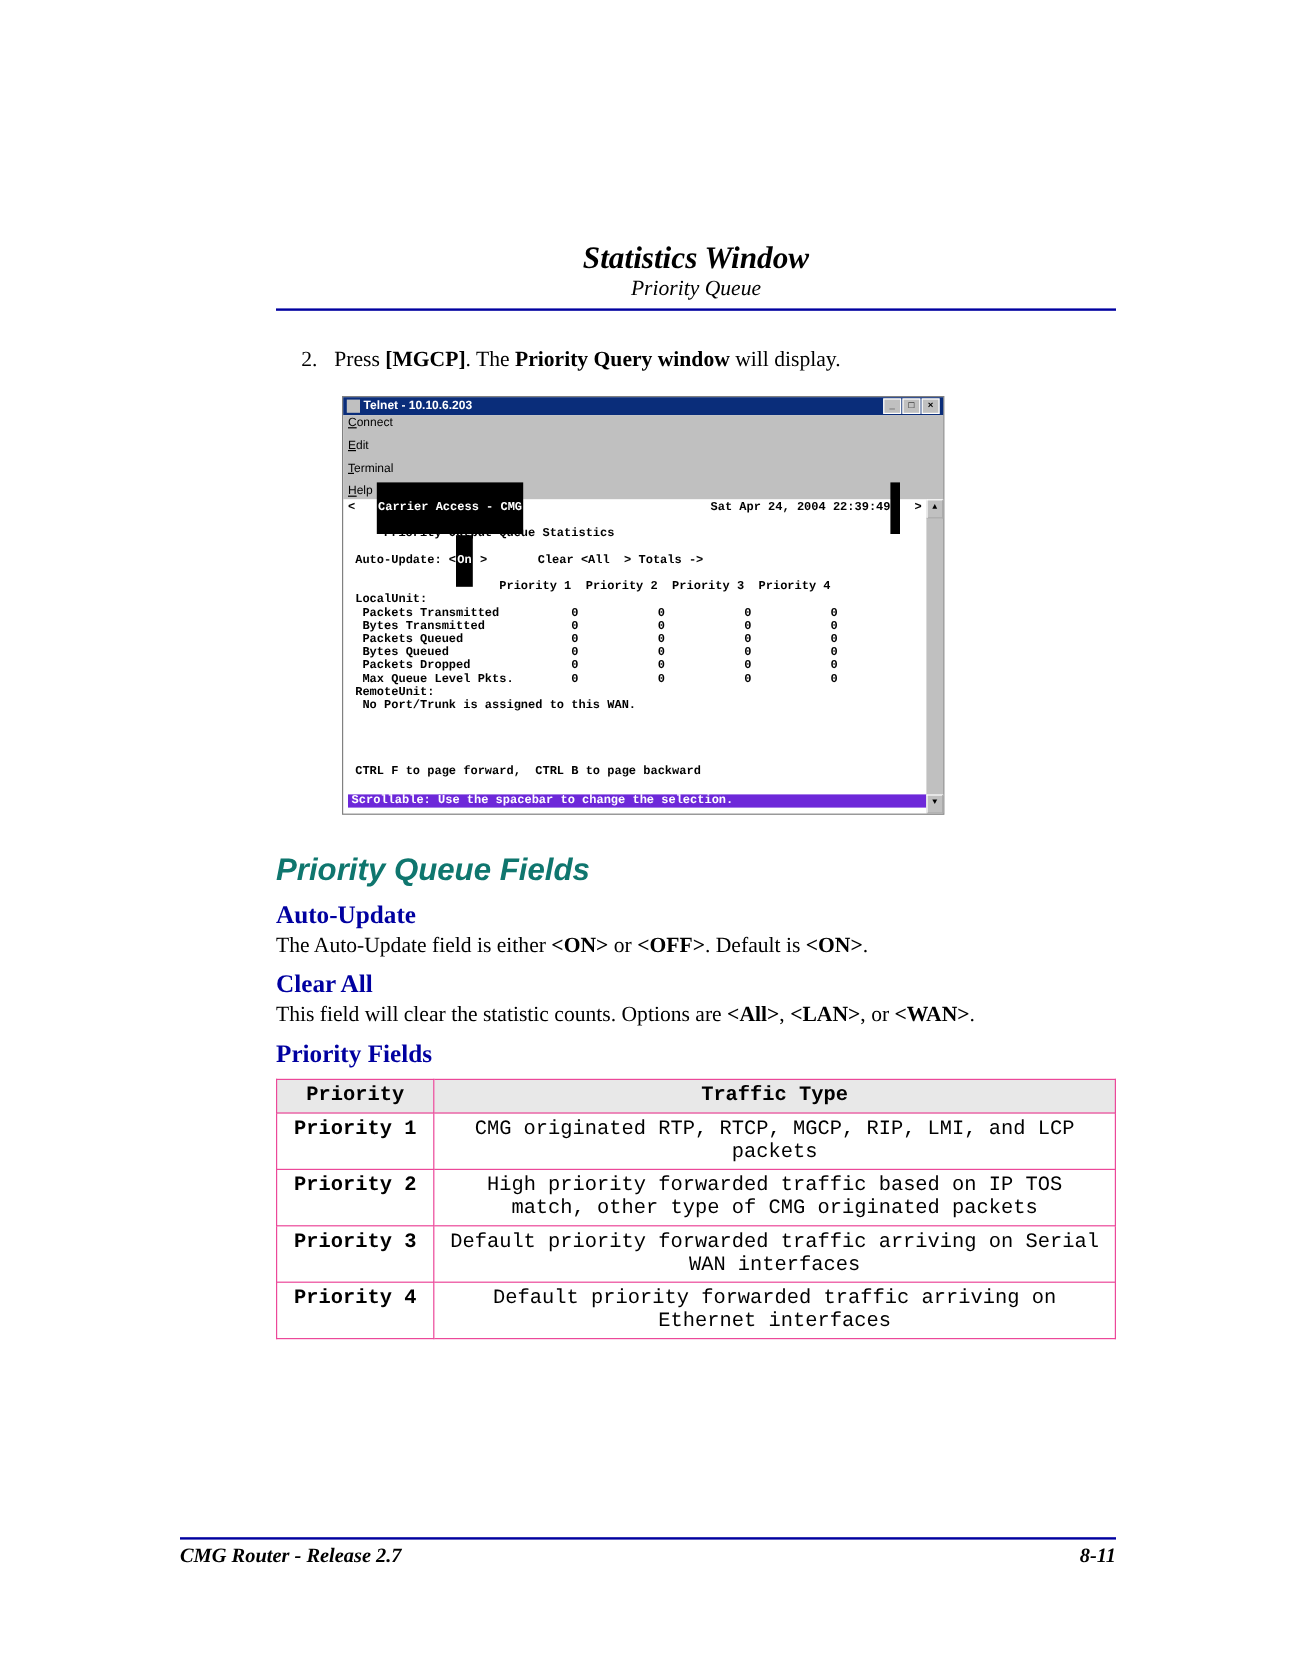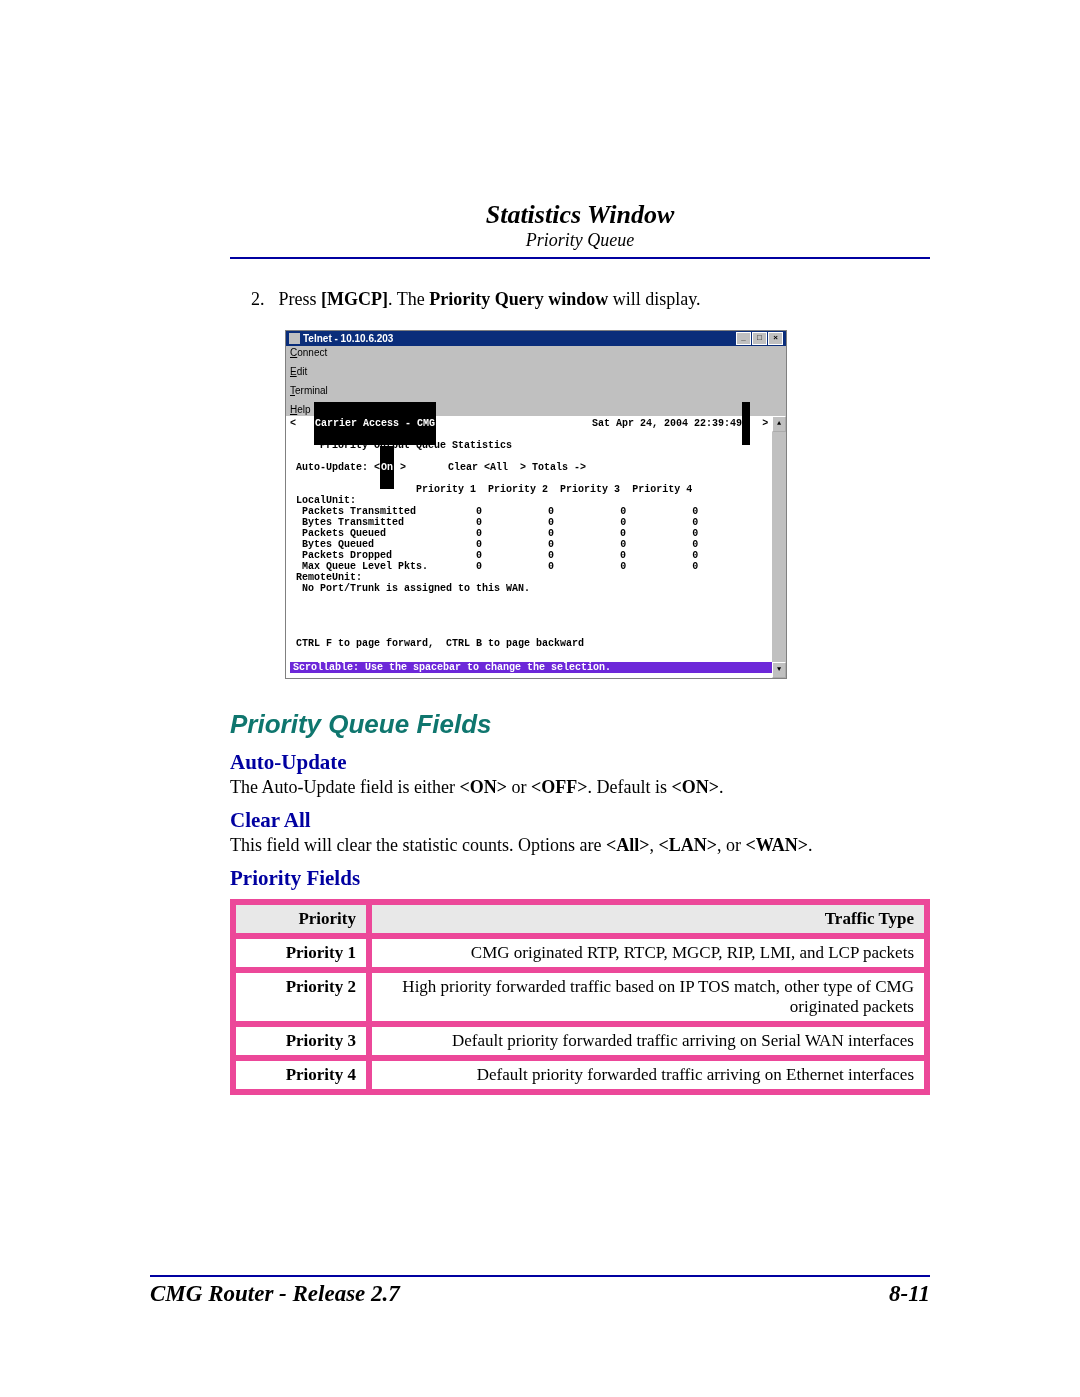--- a/index.html
+++ b/index.html
@@ -126,24 +126,25 @@
     font-size: 18px;
     margin: 2px 0 10px 0;
   }
   table.priority-table {
     border-collapse: collapse;
     width: 100%;
     margin-top: 8px;
     font-size: 17px;
   }
   table.priority-table th, table.priority-table td {
-    border: 6px solid #ec4899;
+    border: 1px solid #ec4899;
     padding: 4px 10px;
-    text-align: right;
+    text-align: center;
     vertical-align: top;
+    font-family: Liberation Mono, monospace;
   }
   table.priority-table th {
     background: #e8e8e8;
     font-weight: bold;
   }
   table.priority-table td.pcol {
     font-weight: bold;
     width: 110px;
   }
   .footer {
@@ -154,21 +155,21 @@
   .hr-bot {
     border: none;
     border-top: 2px solid #0000a0;
     margin: 0 0 4px 0;
   }
   .footer-row {
     display: flex;
     justify-content: space-between;
     font-style: italic;
     font-weight: bold;
-    font-size: 23px;
+    font-size: 17px;
   }
 </style>
 </head>
 <body>
 
 <div class="page">
 
   <div class="header-block">
     <div class="header-title">Statistics Window</div>
     <div class="header-sub">Priority Queue</div>

